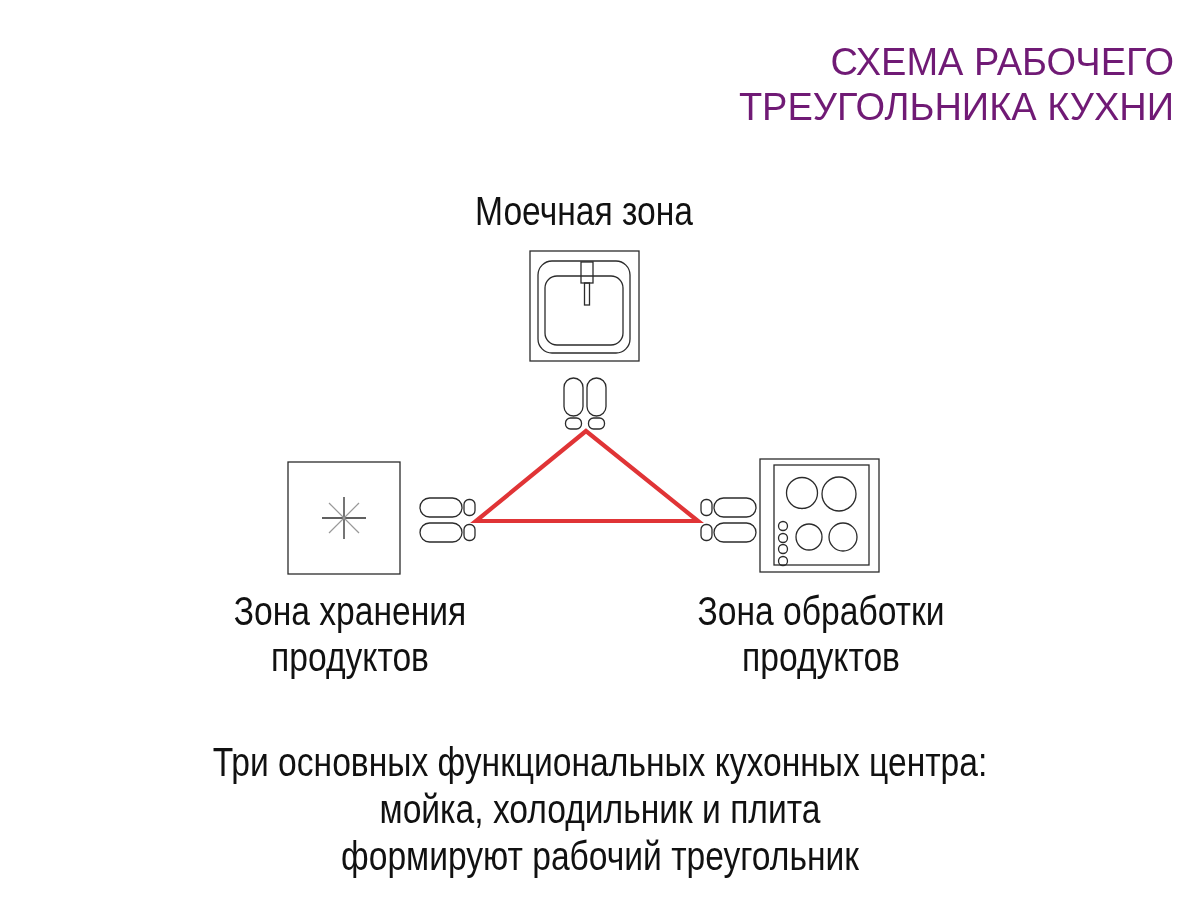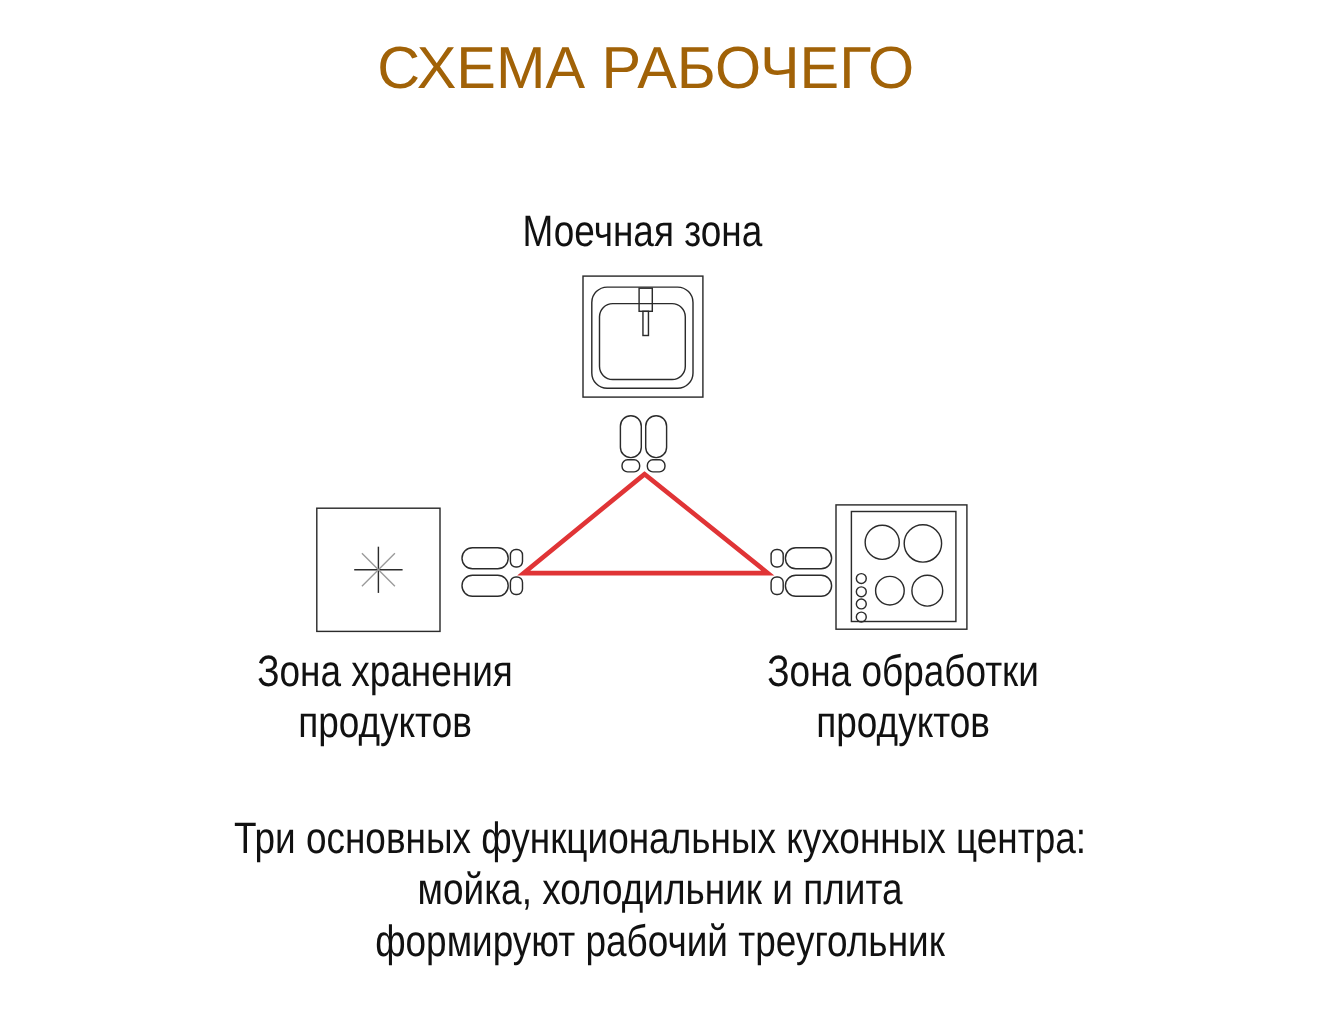--- a/index.html
+++ b/index.html
@@ -1,22 +1,22 @@
 <!DOCTYPE html>
 <html><head>
 <meta charset="utf-8">
 <style>
   html, body { margin: 0; padding: 0; }
   body { width: 1200px; height: 922px; background: #ffffff; font-family: "Liberation Sans", sans-serif; }
   .page { position: relative; width: 1200px; height: 922px; background: #ffffff; overflow: hidden; }
 
   .title {
     position: absolute; top: 40px; left: 0; width: 1174px;
-    text-align: center; color: #a16207;
-    font-size: 54px; line-height: 45px; font-weight: 400;
+    text-align: right; color: #701a75;
+    font-size: 38px; line-height: 45px; font-weight: 400;
     letter-spacing: 0px;
   }
 
   .label {
     position: absolute; color: #111111;
     font-size: 40px; line-height: 46px; font-weight: 400;
     text-align: center;
     transform: scaleX(0.84);
     transform-origin: 50% 0;
     white-space: nowrap;
@@ -40,20 +40,21 @@
   .foot { stroke: #2b2b2b; stroke-width: 1.3; fill: #ffffff; }
   .triangle { stroke: #e03436; stroke-width: 4.2; fill: none; stroke-miterlimit: 10; }
 </style>
 </head>
 <body>
 
 <div class="page">
 
   <div class="title">
     <div>СХЕМА РАБОЧЕГО</div>
+    <div>ТРЕУГОЛЬНИКА КУХНИ</div>
   </div>
 
   <div class="label sink-label">Моечная зона</div>
 
   <svg class="diagram" width="1200" height="922" viewBox="0 0 1200 922">
 
     <polygon class="triangle" points="586,431 476,521 698,521"></polygon>
 
     <g>
       <rect class="lineart" x="530" y="251" width="109" height="110"></rect>

